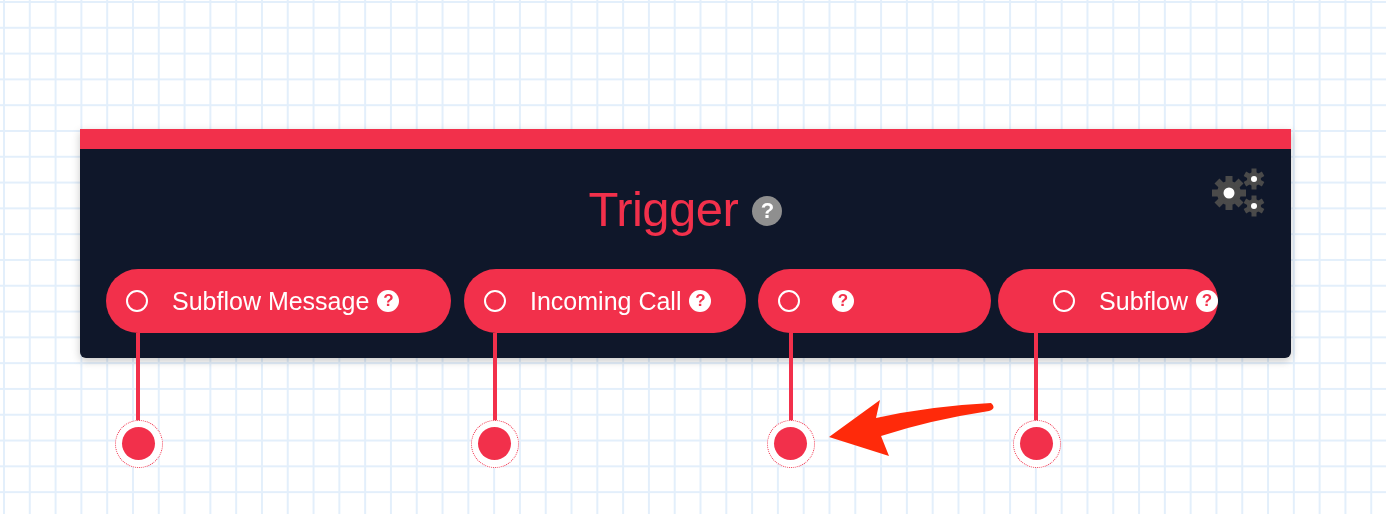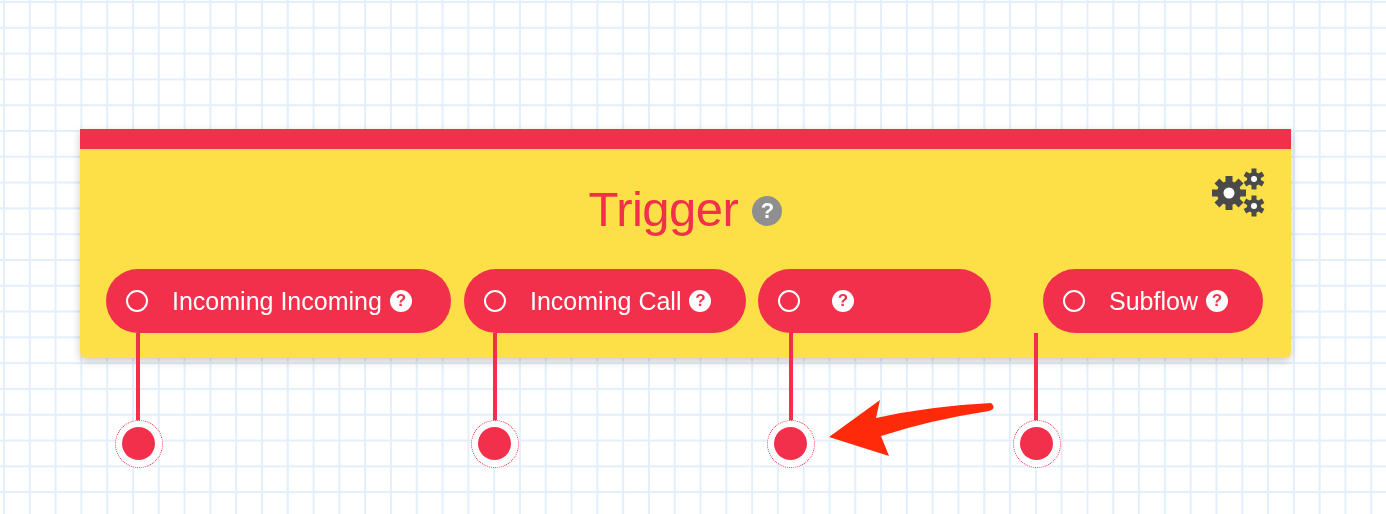--- a/index.html
+++ b/index.html
@@ -8,21 +8,21 @@
     background-color: #ffffff;
     background-image:
       linear-gradient(to right, #e3effb 2px, transparent 2px),
       linear-gradient(to bottom, #e3effb 2px, transparent 2px);
     background-size: 25.8px 25.8px;
     background-position: 3px 1px;
     font-family: "Liberation Sans", "DejaVu Sans", sans-serif;
   }
   .card {
     position: absolute; left: 80px; top: 129px; width: 1211px; height: 229px;
-    background: #fde047; border-radius: 0 0 6px 6px;
+    background: #0f172a; border-radius: 0 0 6px 6px;
     box-shadow: 0 3px 8px rgba(0,0,0,0.22);
   }
   .card-topbar { position: absolute; left: 0; top: 0; width: 100%; height: 20px; background: #f2304b; }
   .title-row {
     position: absolute; left: 0; top: 52px; width: 100%;
     display: flex; justify-content: center; align-items: center;
   }
   .title { font-size: 49px; color: #f2304b; letter-spacing: -0.5px; line-height: 56px; }
   .help-gray {
     width: 30px; height: 30px; border-radius: 50%; background: #8f8f8f; color: #fff;
@@ -98,33 +98,33 @@
         <rect x="-2.5" y="-10.5" width="5" height="5" transform="rotate(180)"></rect>
         <rect x="-2.5" y="-10.5" width="5" height="5" transform="rotate(240)"></rect>
         <rect x="-2.5" y="-10.5" width="5" height="5" transform="rotate(300)"></rect>
         <circle r="3" fill="#fff"></circle>
       </g>
     </g>
   </svg>
 
   <div class="pill" style="left:26px; width:345px;">
     <span class="radio"></span>
-    <span class="lbl">Incoming Incoming</span>
+    <span class="lbl">Subflow Message</span>
     <span class="help-white">?</span>
   </div>
   <div class="pill" style="left:384px; width:282px;">
     <span class="radio"></span>
     <span class="lbl">Incoming Call</span>
     <span class="help-white">?</span>
   </div>
   <div class="pill" style="left:678px; width:233px;">
     <span class="radio"></span>
     <span class="help-white">?</span>
   </div>
-  <div class="pill" style="left:963px; width:220px;">
+  <div class="pill" style="left:918px; width:220px;justify-content:flex-end;">
     <span class="radio"></span>
     <span class="lbl">Subflow</span>
     <span class="help-white">?</span>
   </div>
 </div>
 
 <div class="connector" style="left:136px; top:333px; height:95px;"></div>
 <div class="connector" style="left:493px; top:333px; height:95px;"></div>
 <div class="connector" style="left:789px; top:333px; height:95px;"></div>
 <div class="connector" style="left:1034px; top:333px; height:95px;"></div>

